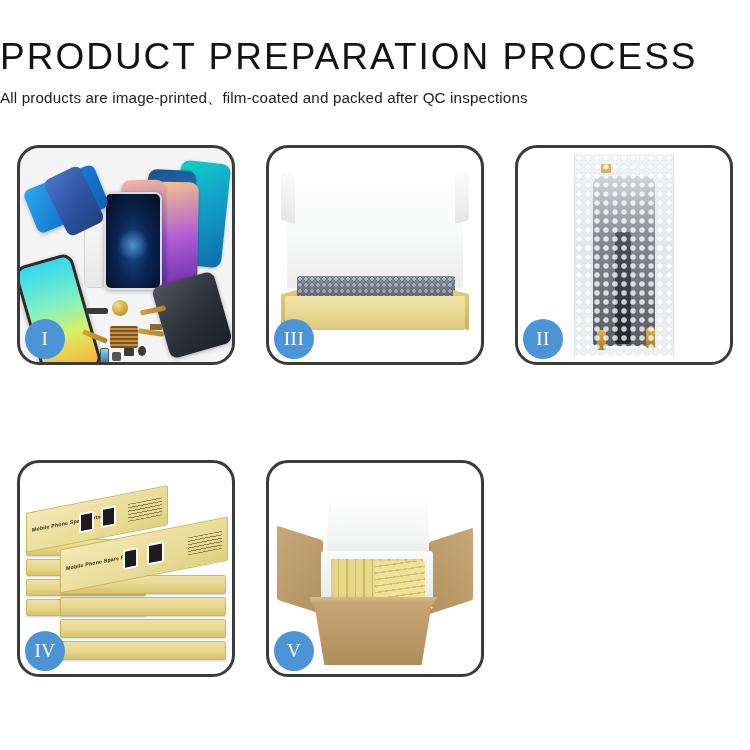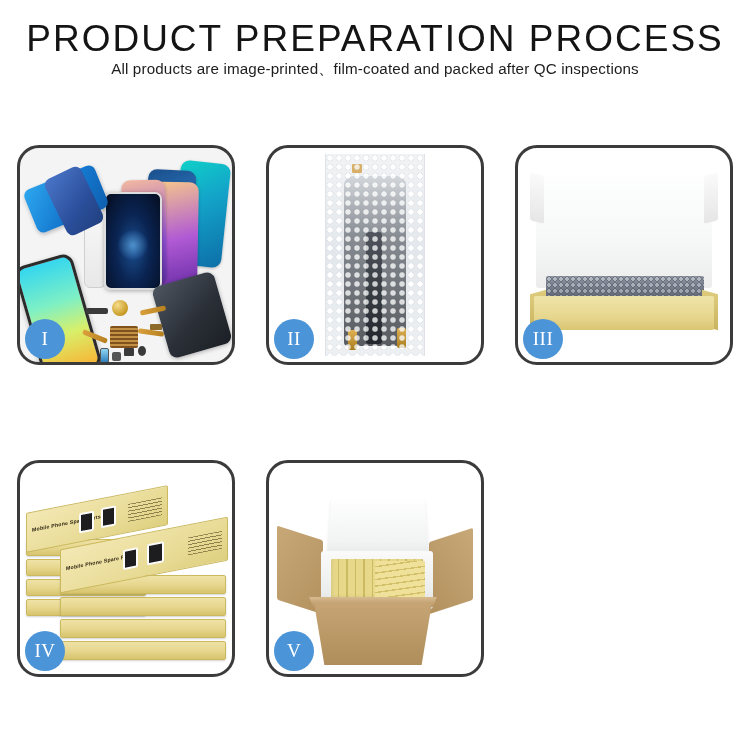--- a/index.html
+++ b/index.html
@@ -5,31 +5,32 @@
   * { box-sizing: border-box; margin: 0; padding: 0; }
   html, body {
     width: 750px; height: 750px;
     background: #ffffff;
     font-family: "Liberation Sans", sans-serif;
     overflow: hidden;
   }
   .page { position: relative; width: 750px; height: 750px; }
 
   
-  .header { padding-top: 20px; text-align: center; }
+  .header { padding-top: 38px; }
   .title {
     font-family: "Liberation Sans", sans-serif;
     font-size: 37px;
     font-weight: 400;
     letter-spacing: 2.0px;
     color: #141414;
     line-height: 1.05;
     white-space: nowrap;
   }
   .subtitle {
+    margin-top: 11px;
     font-family: "Liberation Sans", sans-serif;
     font-size: 15.2px;
     font-weight: 400;
     color: #1d1d1d;
     letter-spacing: 0.15px;
     white-space: nowrap;
   }
 
   
   .grid {
@@ -392,43 +393,43 @@
           <div class="part" style="left:118px; top:198px; width:8px; height:10px; border-radius:50%;"></div>
           <div class="part" style="left:92px; top:204px; width:9px; height:9px; border-radius:2px; background:#555;"></div>
           <div class="part" style="left:130px; top:176px; width:12px; height:6px; background:#8d6a2a;"></div>
         </div>
       </div>
       <div class="badge">I</div>
     </div>
 
     <div class="panel">
       <div class="panel-inner">
+        <div class="box3">
+          <div class="foam-lid"></div>
+          <div class="bubble-fill"></div>
+          <div class="kraft-side-l"></div>
+          <div class="kraft-side-r"></div>
+          <div class="kraft-front"></div>
+        </div>
+      </div>
+      <div class="badge">III</div>
+    </div>
+
+    <div class="panel">
+      <div class="panel-inner">
         <div class="bubble-bag">
           <div class="bag-screen"></div>
           <div class="bag-flex"></div>
           <div class="bag-gold" style="left:22px; bottom:6px;"></div>
           <div class="bag-gold" style="right:18px; bottom:8px;"></div>
           <div class="bag-tape"></div>
           <div class="bubble-overlay"></div>
         </div>
       </div>
       <div class="badge">II</div>
-    </div>
-
-    <div class="panel">
-      <div class="panel-inner">
-        <div class="box3">
-          <div class="foam-lid"></div>
-          <div class="bubble-fill"></div>
-          <div class="kraft-side-l"></div>
-          <div class="kraft-side-r"></div>
-          <div class="kraft-front"></div>
-        </div>
-      </div>
-      <div class="badge">III</div>
     </div>
 
     <div class="panel">
       <div class="panel-inner">
         <div class="stack">
 
           <div class="sbox" style="left:2px;  top:60px;  width:120px; height:17px;"></div>
           <div class="sbox" style="left:2px;  top:80px;  width:120px; height:17px;"></div>
           <div class="sbox" style="left:2px;  top:100px; width:120px; height:17px;"></div>
           <div class="sbox" style="left:2px;  top:120px; width:120px; height:17px;"></div>

